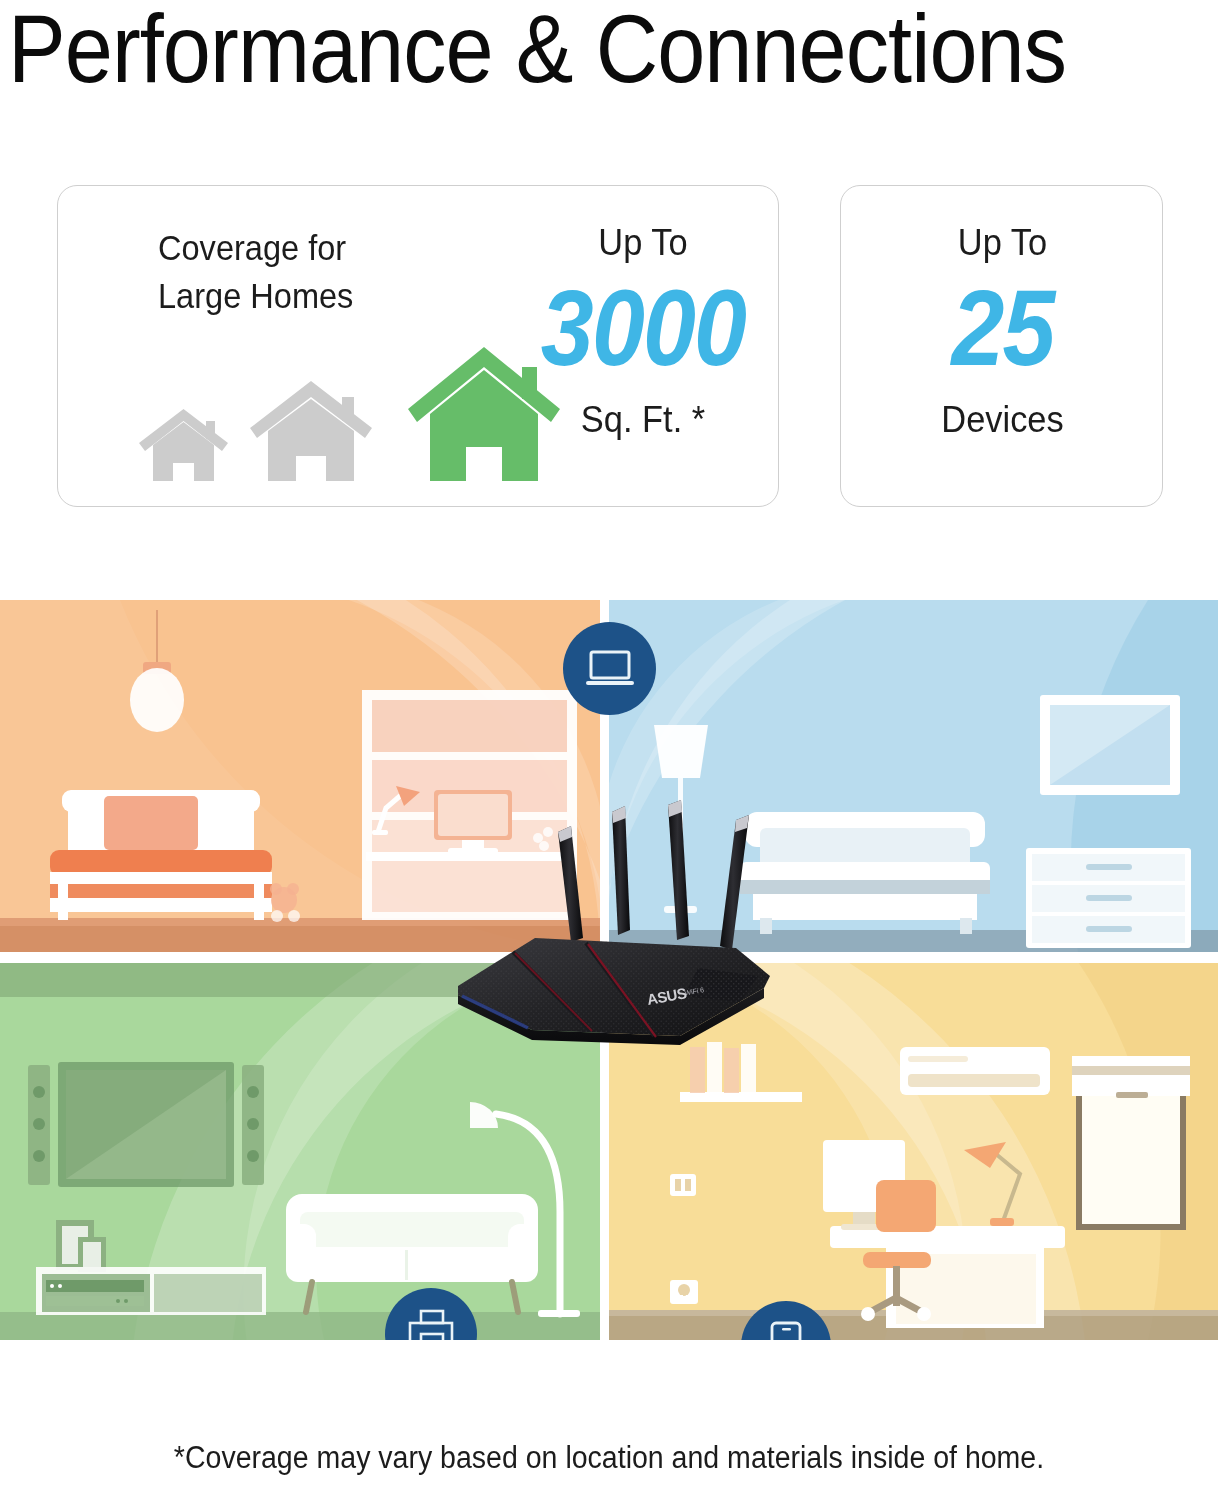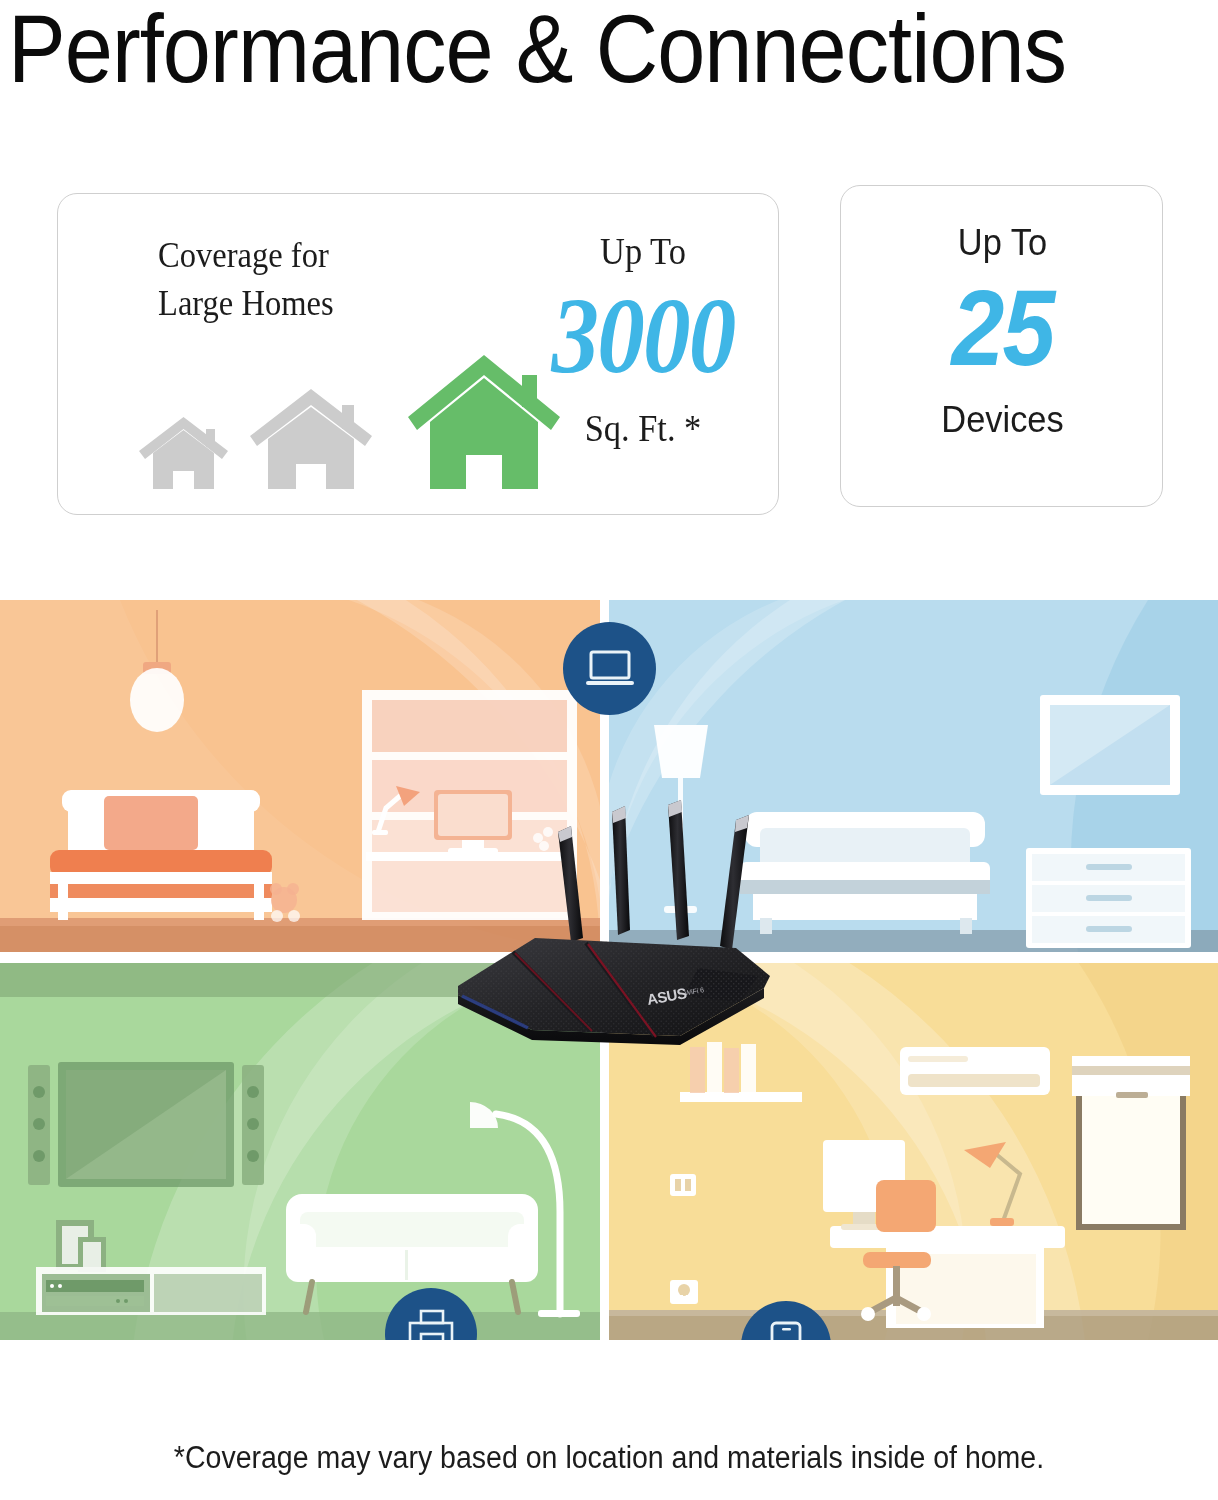--- a/index.html
+++ b/index.html
@@ -29,21 +29,21 @@
   #cards-row {
     position:absolute; left:0; top:185px;
     width:1218px; height:325px;
   }
   .spec-card {
     position:absolute;
     background:#ffffff;
     border:1.5px solid #cfcfcf;
     border-radius:20px;
   }
-  #coverage-card { left:57px; top:8px; width:722px; height:322px;font-family:Liberation Serif, serif; }
+  #coverage-card { left:57px; top:0; width:722px; height:322px; }
   #devices-card  { left:840px; top:0; width:323px; height:322px; }
 
   
   .cov-left {
     position:absolute; left:40px; top:0; width:405px; height:322px;
   }
   .cov-heading {
     position:absolute; left:60px; top:38px;
     width:340px;
     font-size:35px; font-weight:300; color:#1c1c1c;

